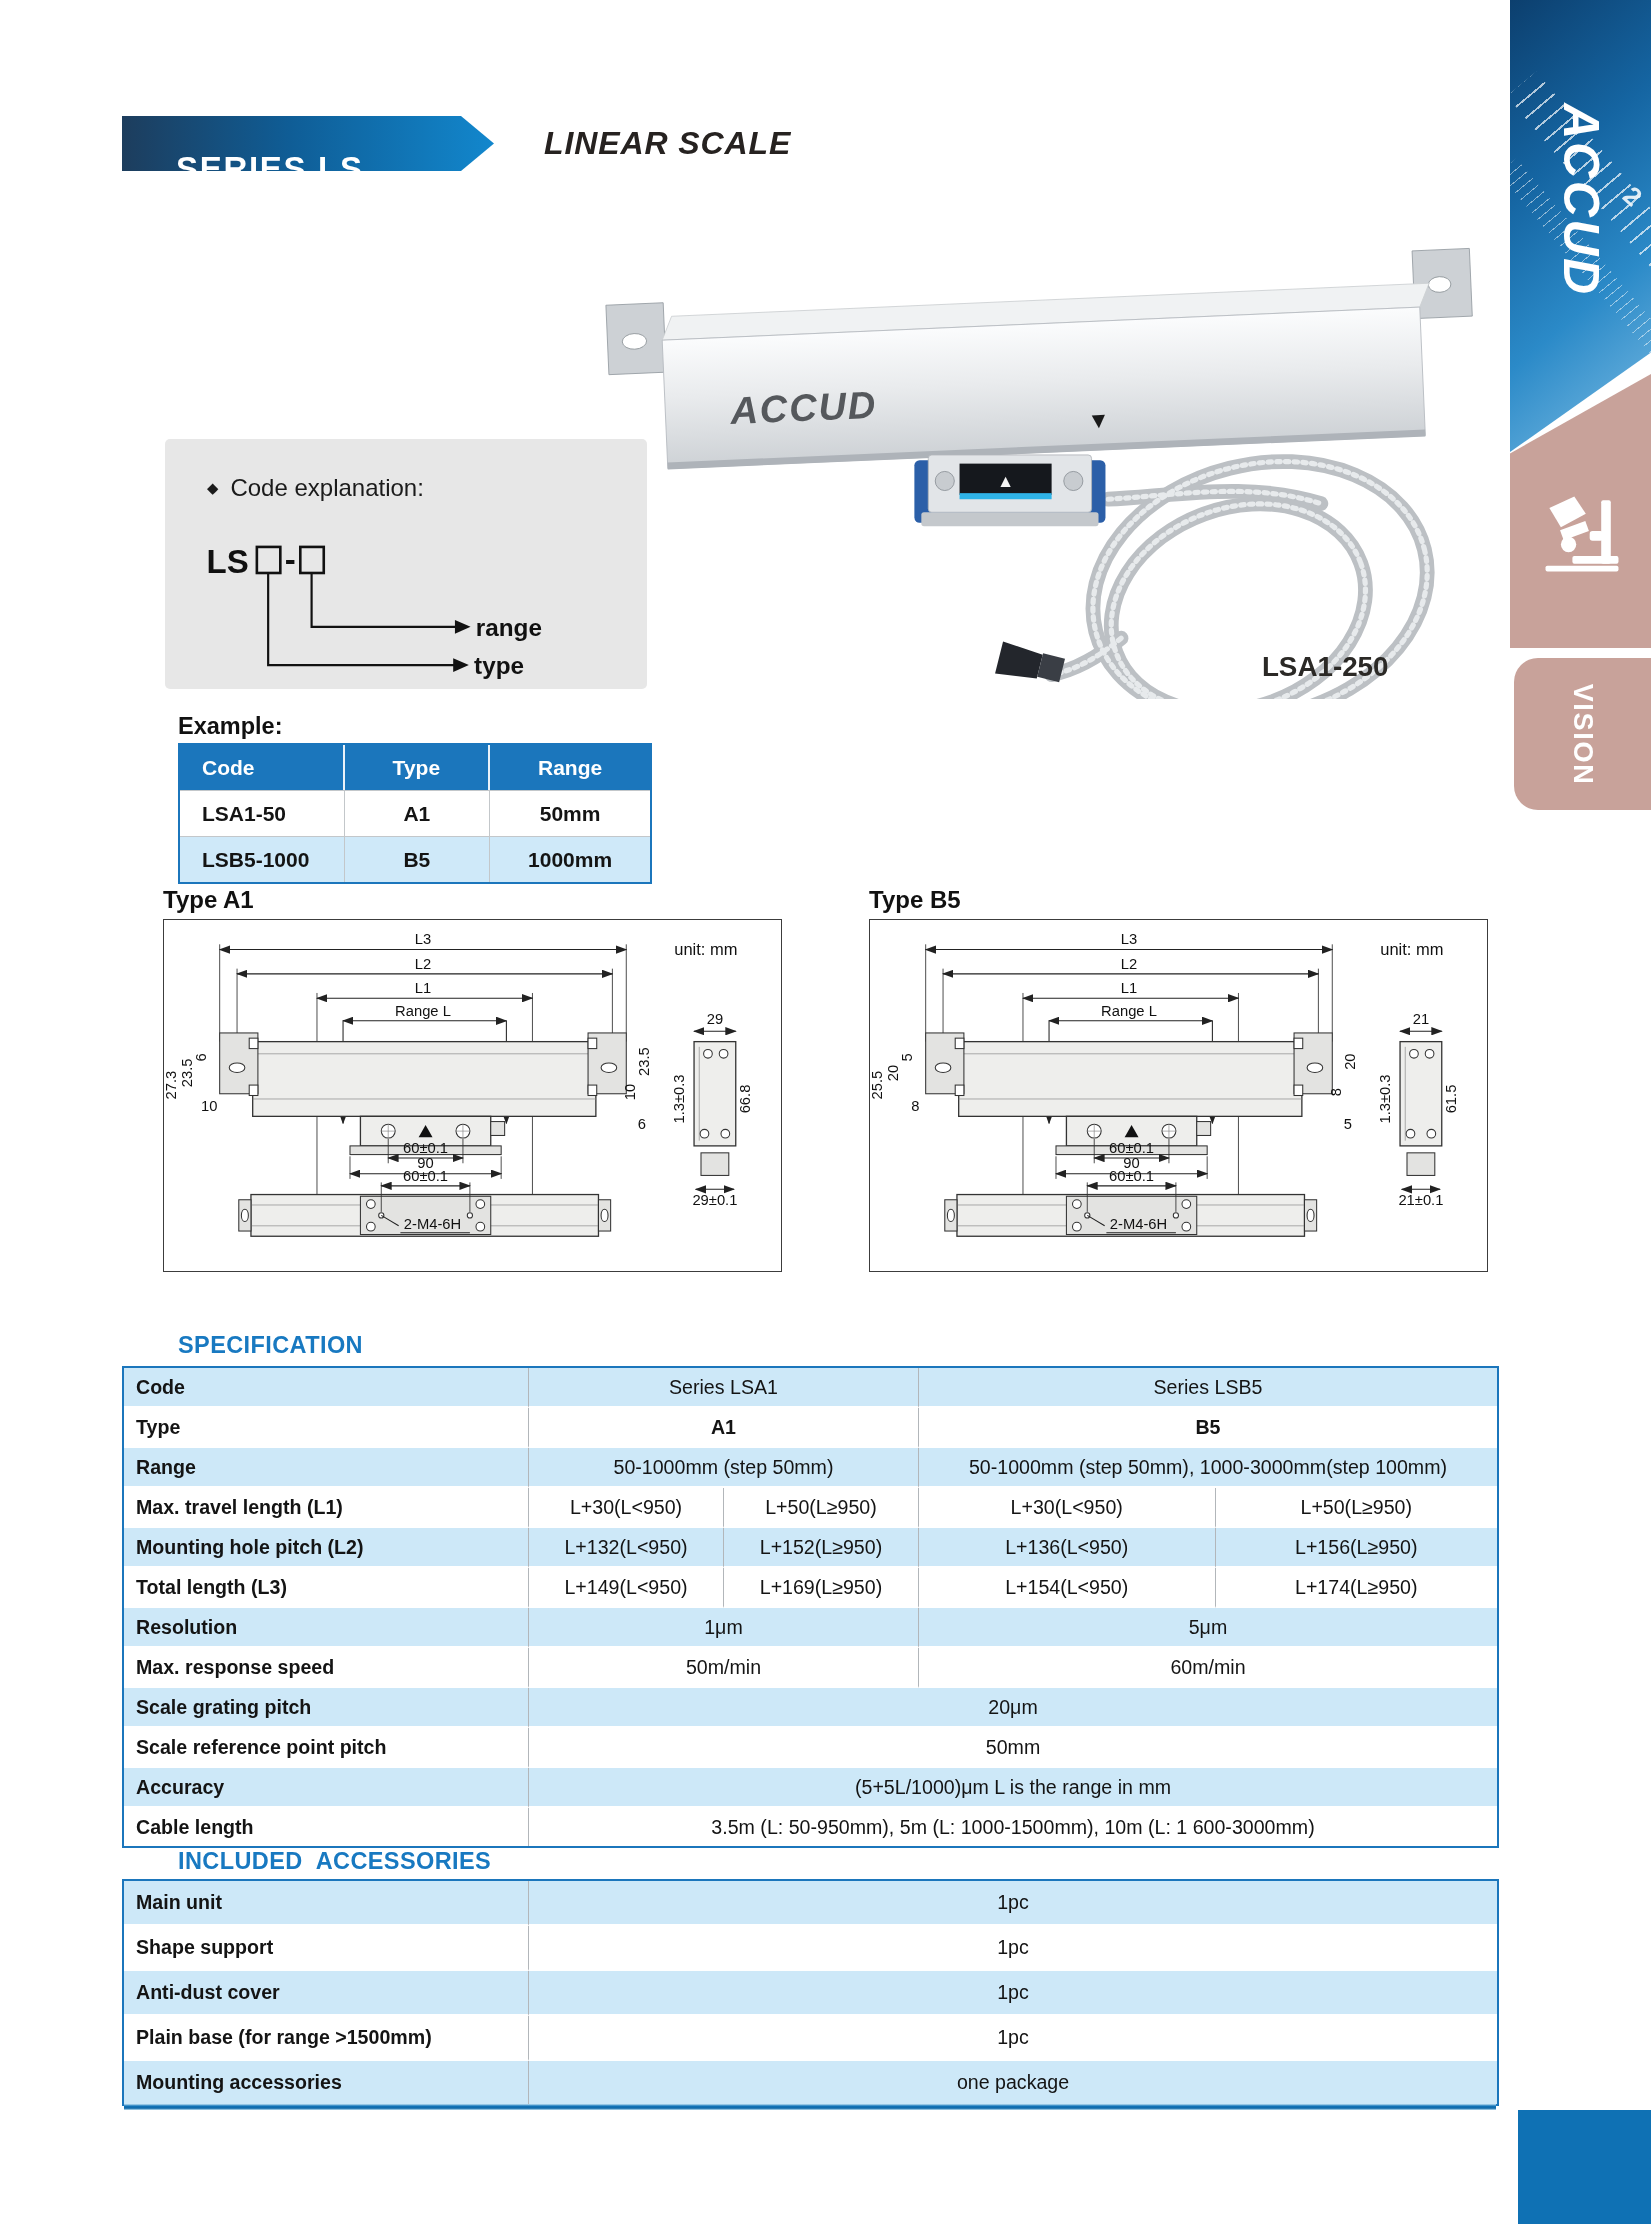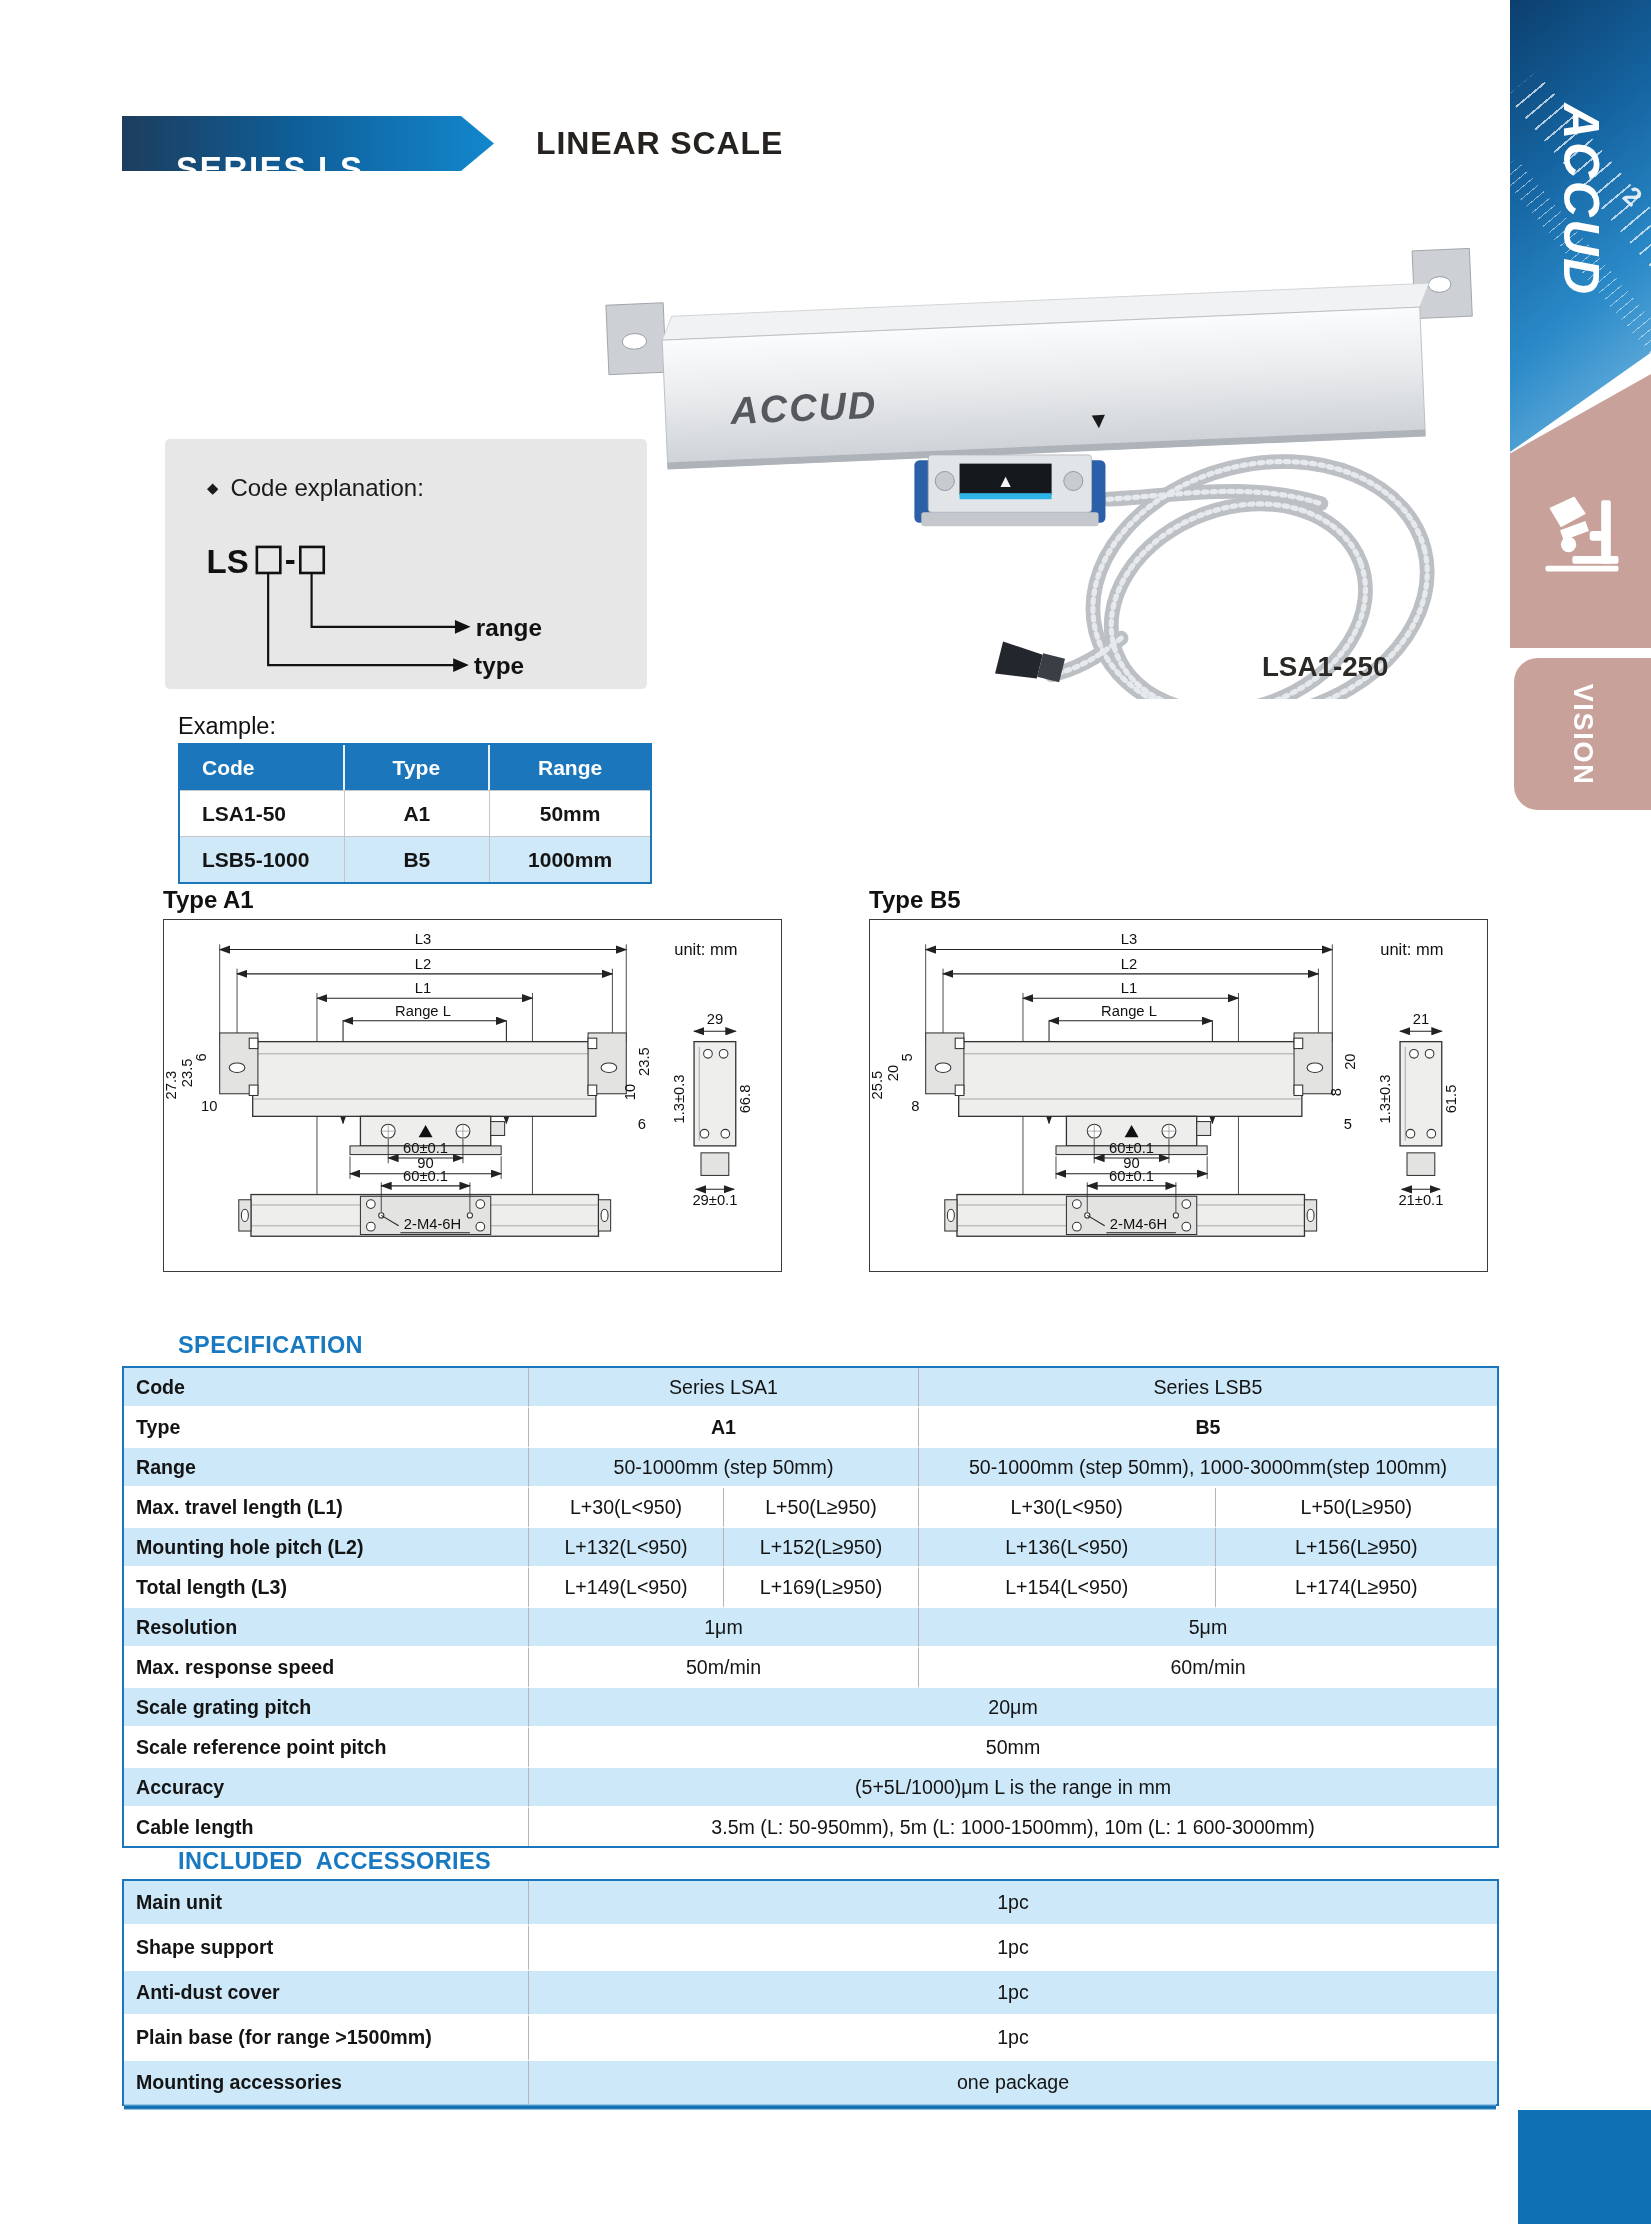--- a/index.html
+++ b/index.html
@@ -3,22 +3,22 @@
 <meta charset="utf-8">
 <style>
   html,body{margin:0;padding:0;background:#fff;}
   .page{position:relative;width:1651px;height:2225px;background:#fff;overflow:hidden;
         font-family:"Liberation Sans",sans-serif;color:#1a1a1a;}
   .abs{position:absolute;}
 
   
   .banner-gray{left:452px;top:116px;width:404px;height:55px;
 ardai    background:linear-gradient(90deg,#c6c6c6,#ececec 62%,#fdfdfd);}
-  .banner-gray .txt{position:absolute;left:84px;top:0;line-height:55px;font-size:32px;font-weight:bold;
-    color:#262220;letter-spacing:0.9px;}
+  .banner-gray .txt{position:absolute;left:92px;top:0;line-height:55px;font-size:32px;font-weight:bold;
+    color:#262220;letter-spacing:0.9px;font-style:italic;}
   .banner-blue{left:122px;top:116px;width:372px;height:55px;
     background:linear-gradient(90deg,#1d3d5d,#0f5d96 45%,#1287cd);
     clip-path:polygon(0 0,339px 0,372px 50%,339px 100%,0 100%);}
   .banner-blue .txt{position:absolute;left:54px;top:0;line-height:55px;font-size:33px;font-weight:bold;
     color:#fff;letter-spacing:1.7px;margin-top:25px;}
 
   
   .side-photo{left:1510px;top:0;width:141px;height:452px;
     background:linear-gradient(140deg,#0c3f6e 0%,#1565a2 35%,#2b8ac8 65%,#7dbde4 100%);
     clip-path:polygon(0 0,100% 0,100% 78%,0 100%);}
@@ -44,21 +44,21 @@
   .bottom-line{left:124px;top:2104px;width:1372px;height:6px;
     background:linear-gradient(180deg,#bfe0f2,#1173b8 35%,#0f68a8 70%,#bfe0f2);}
   .bottom-corner{left:1518px;top:2110px;width:133px;height:115px;background:#0f71b4;}
 
   
   .code-box{left:165px;top:439px;width:482px;height:250px;background:#e7e7e7;border-radius:5px;}
   .code-title{position:absolute;left:42px;top:35px;font-size:24px;color:#1b1b1b;}
   .code-title .bullet{font-size:14.8px;vertical-align:2.6px;margin-right:12px;}
 
   
-  .h-black{font-size:23.5px;font-weight:normal;color:#111;}
+  .h-black{font-size:23.5px;font-weight:bold;color:#111;}
   .h-blue{font-size:23.5px;font-weight:bold;color:#1879c1;letter-spacing:0.4px;}
 
   
   .ex-table{left:178px;top:743px;width:474px;border-collapse:separate;border-spacing:0;
     border:2.6px solid #1b76bc;}
   .ex-table td{font-size:21px;height:43px;}
   .ex-table .hd td{background:#1b76bc;color:#fff;font-weight:bold;text-align:center;border-right:2.6px solid #eaf2f9;}
   .ex-table .hd td:last-child{border-right:none;}
   .ex-table .hd td.first{text-align:left;padding-left:22px;}
   .ex-table tbody td{font-weight:bold;color:#141414;text-align:center;

